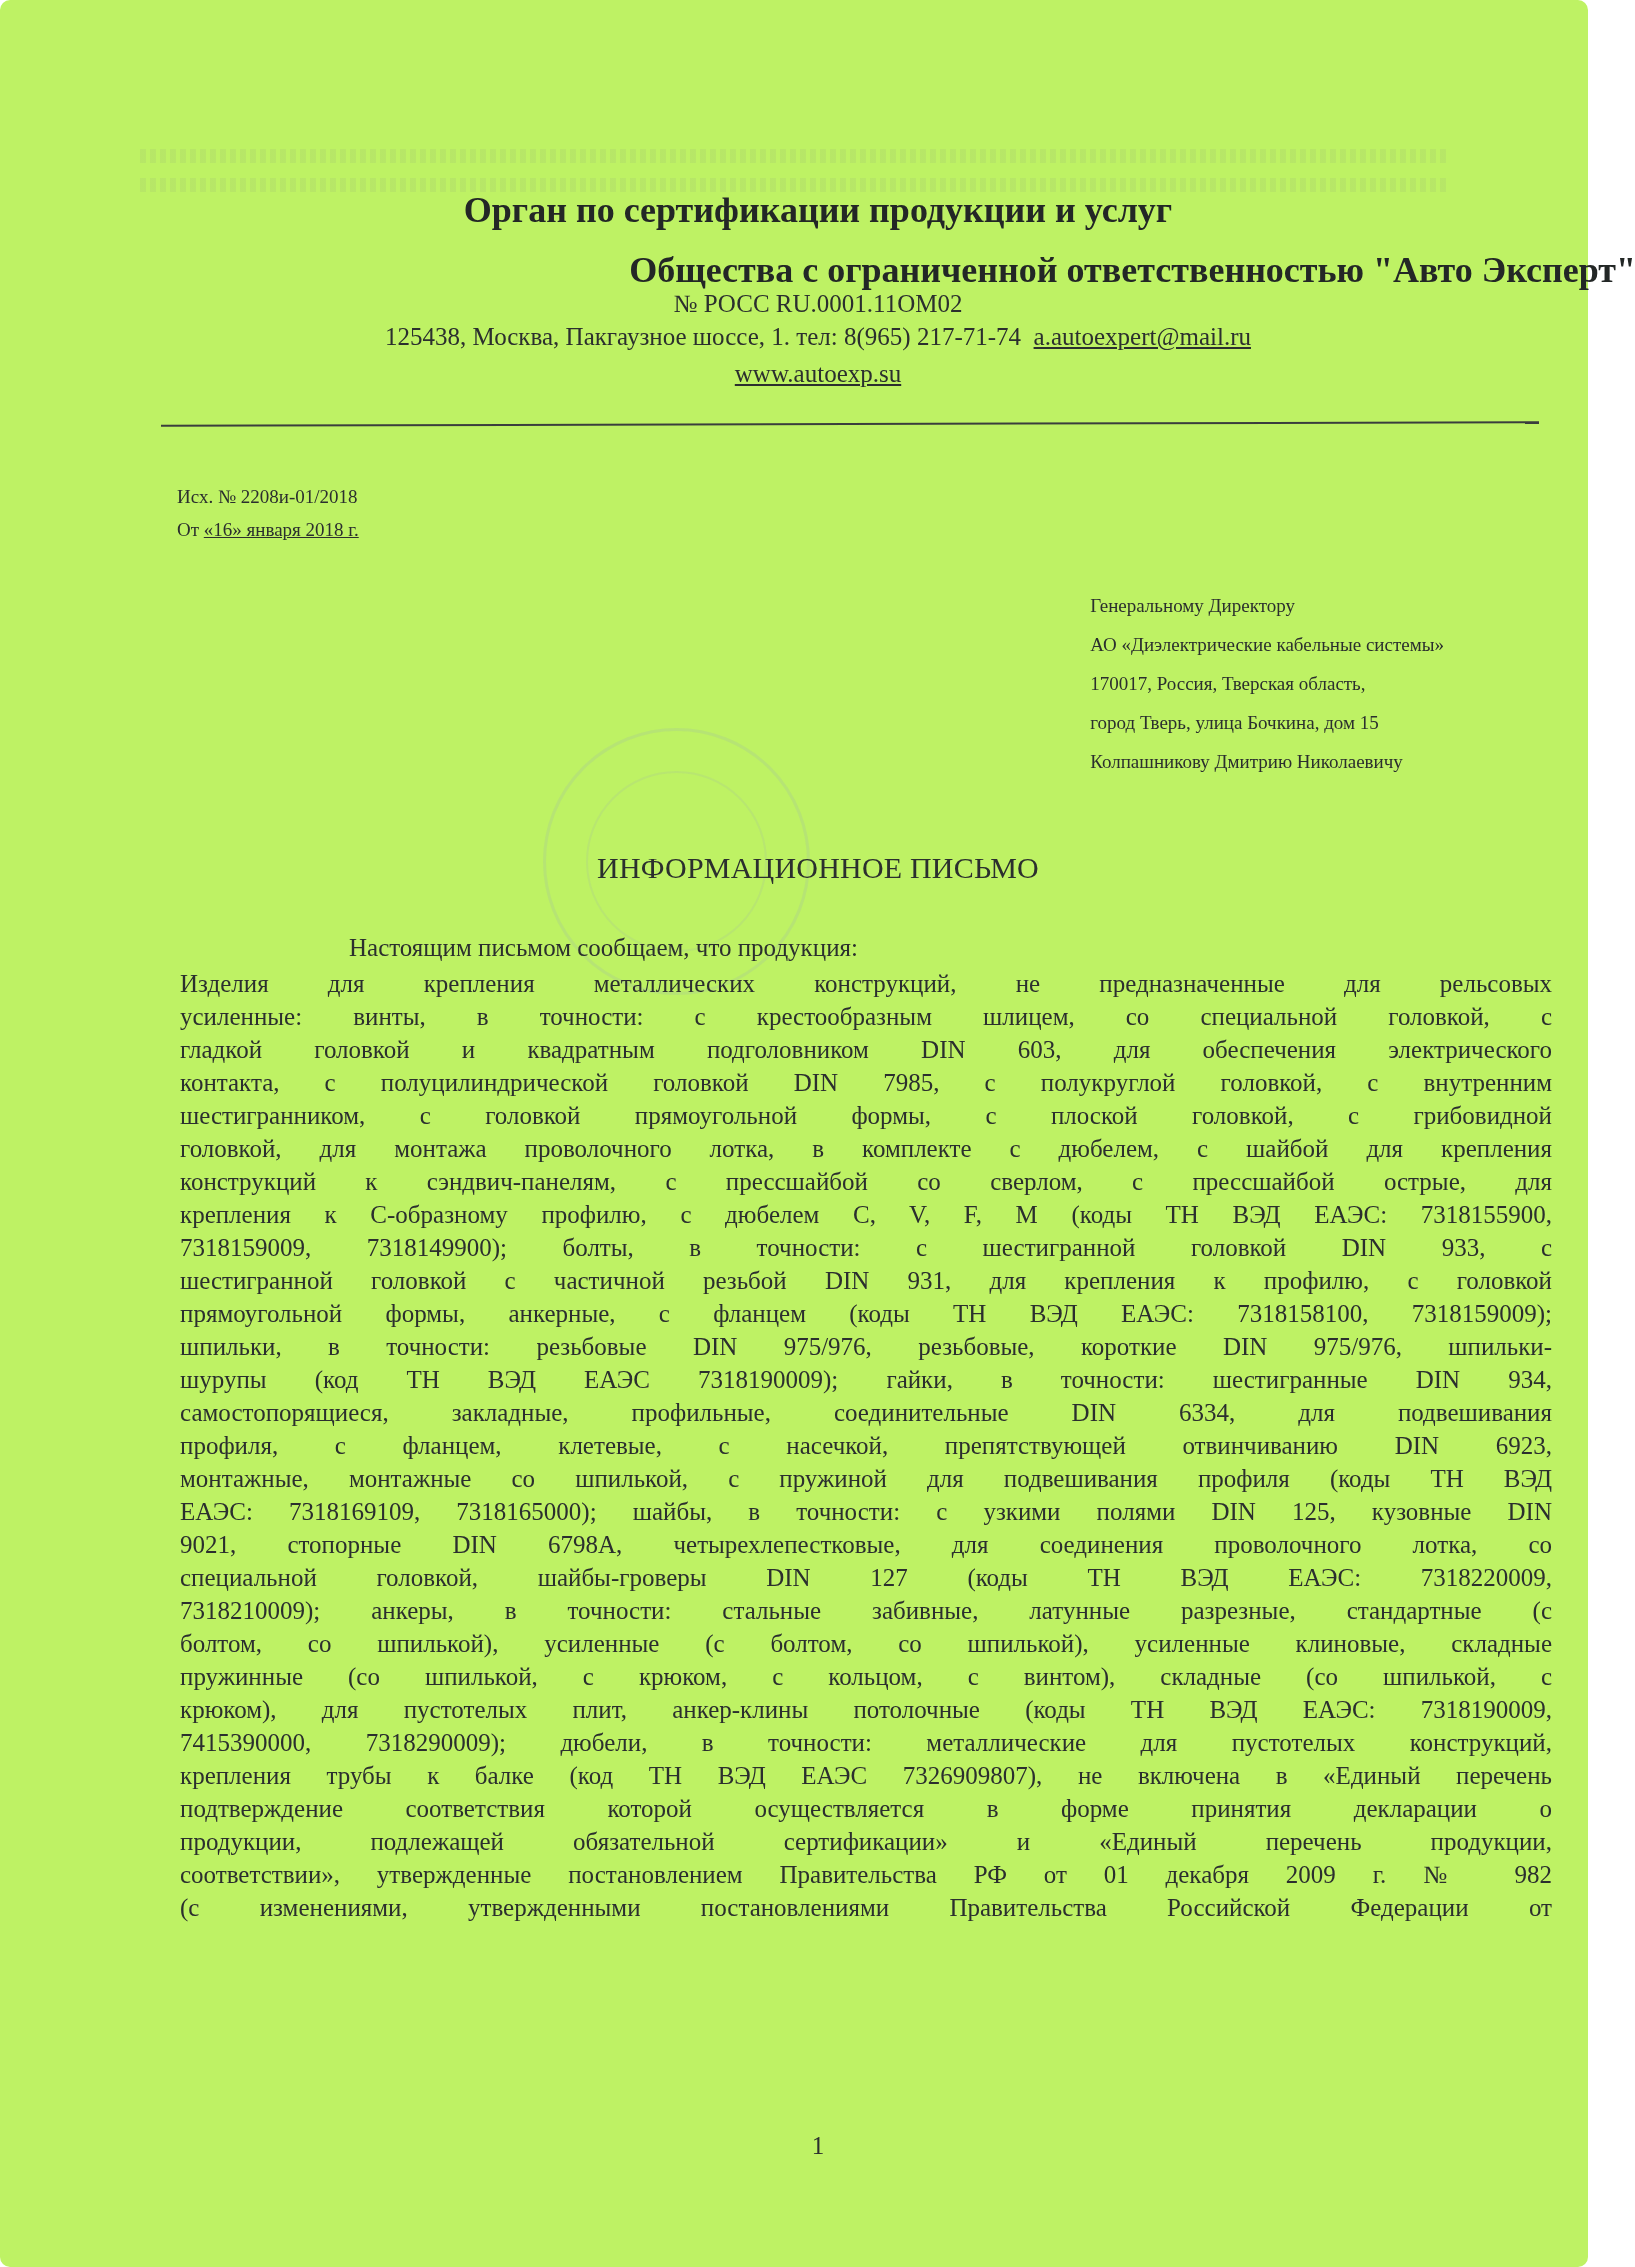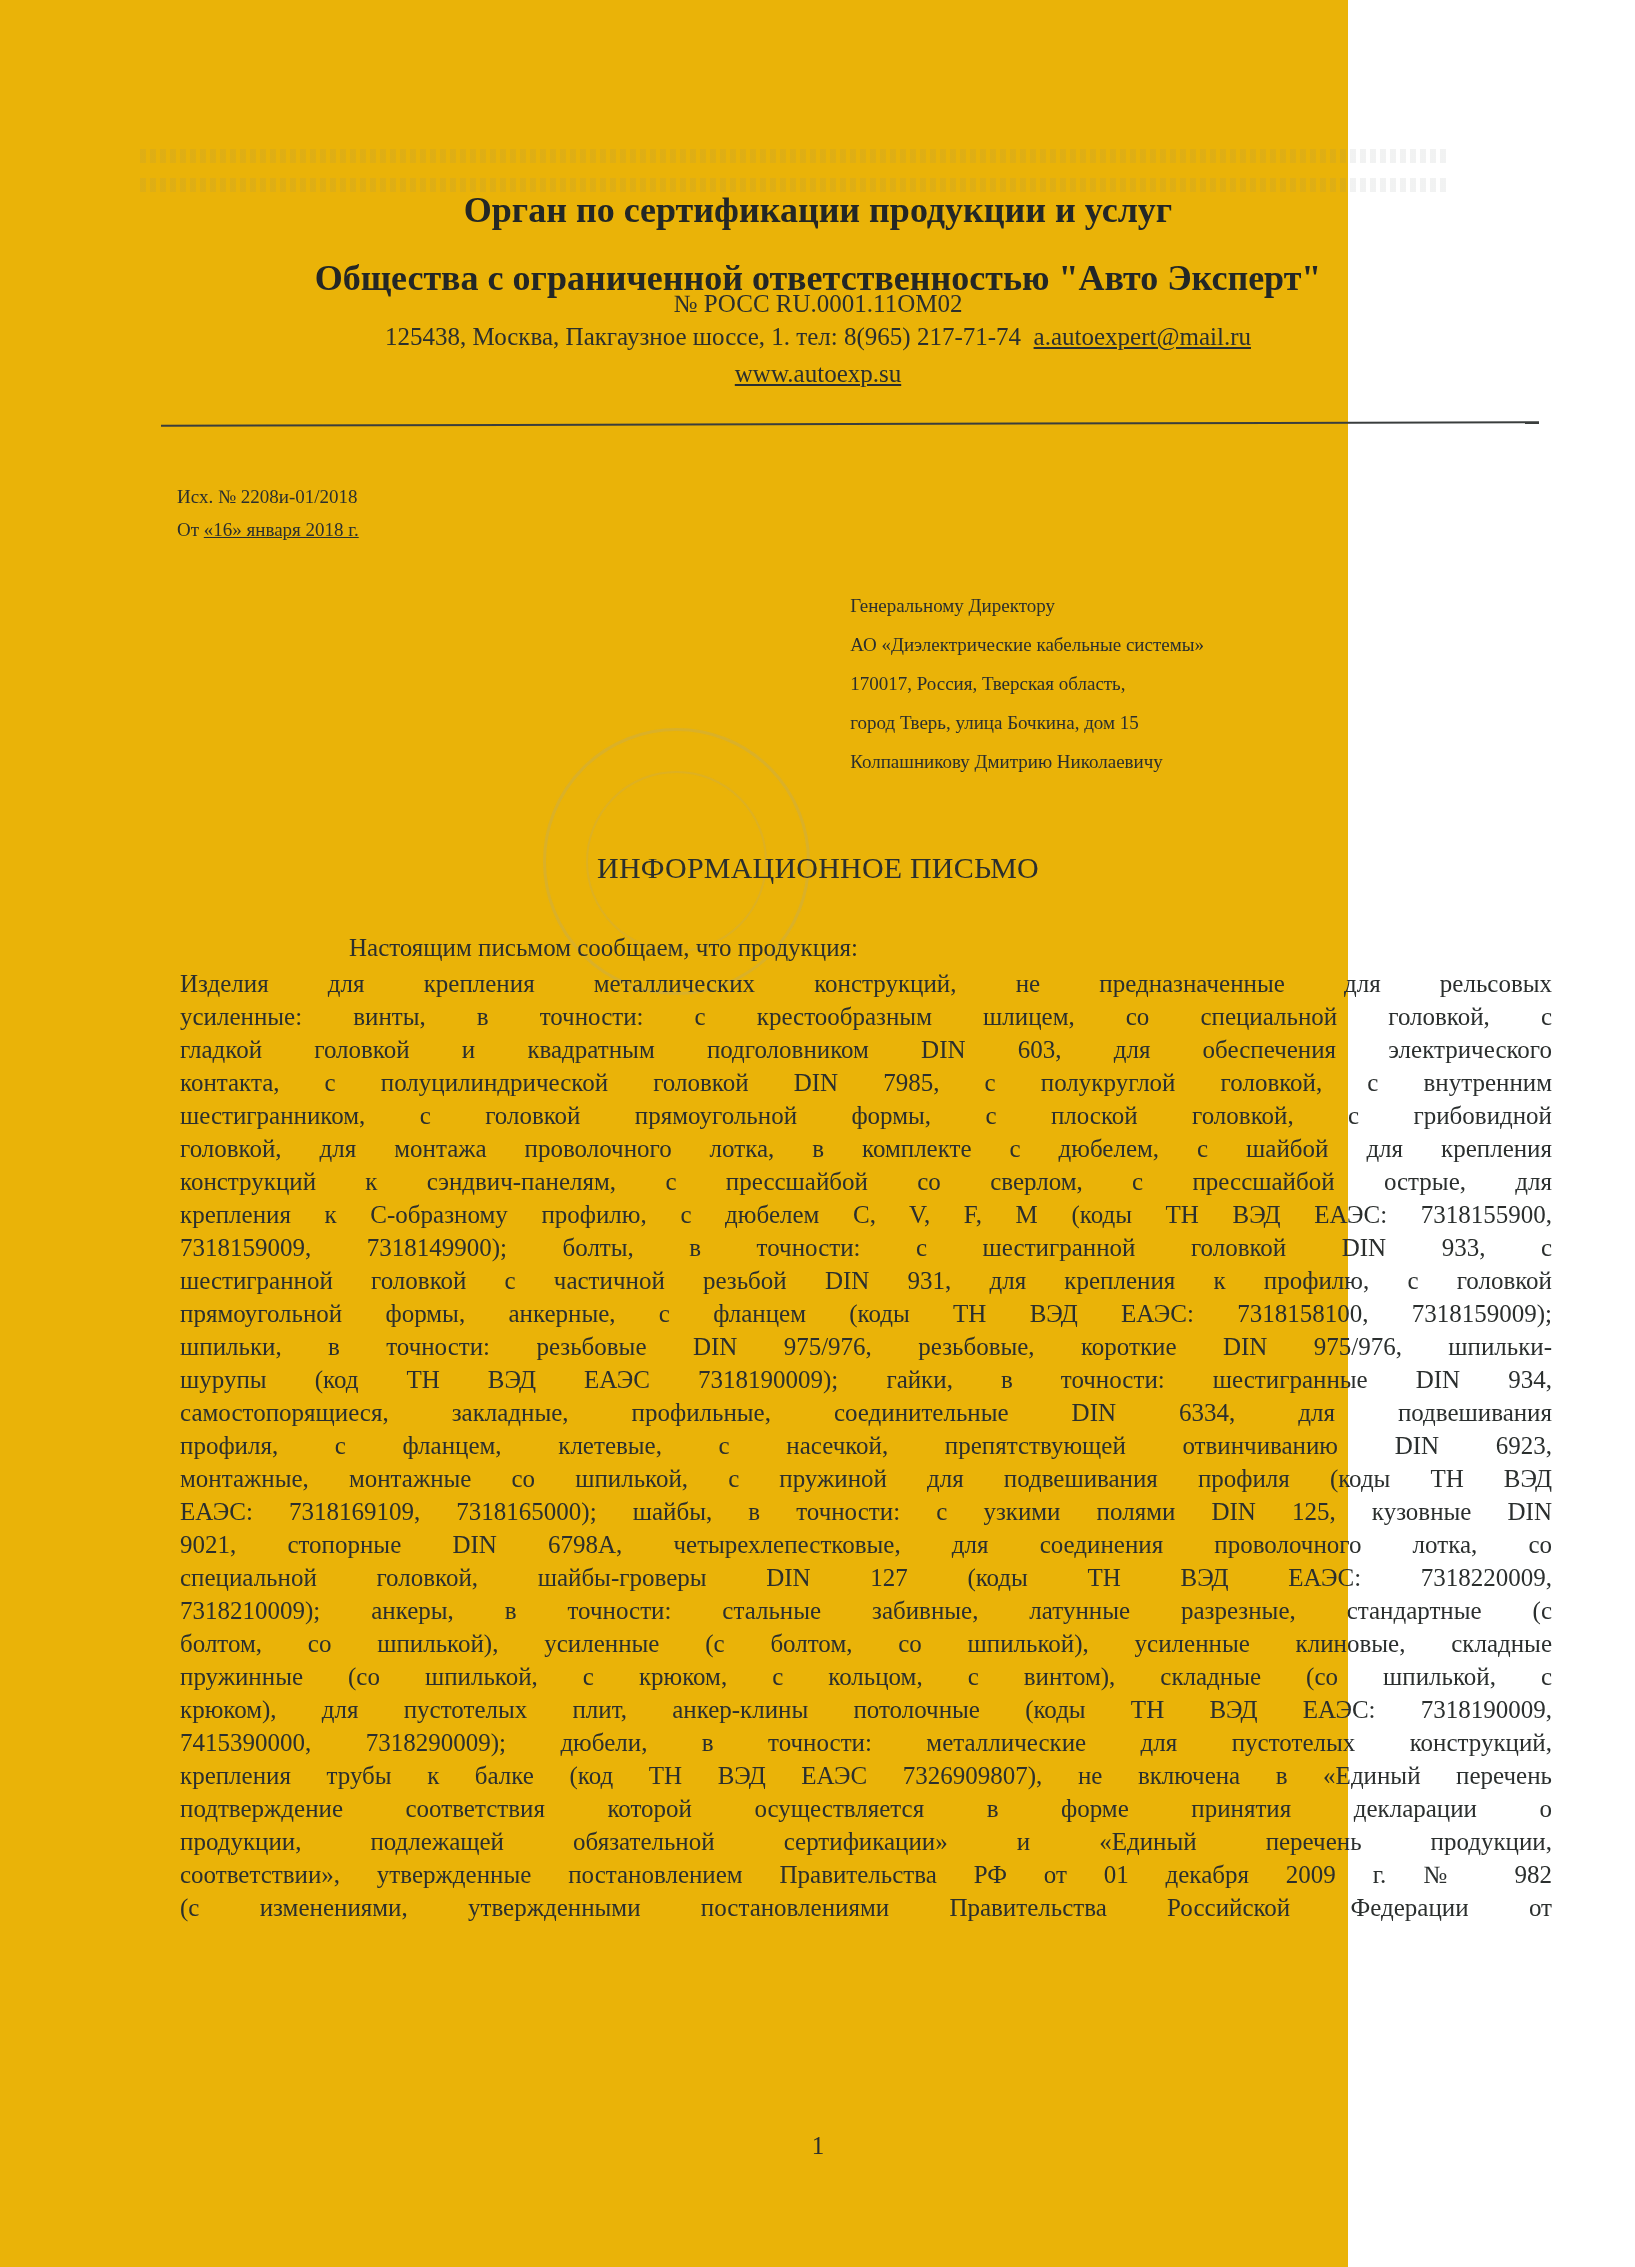--- a/index.html
+++ b/index.html
@@ -11,22 +11,23 @@
       width: 1636px;
       height: 2267px;
       position: relative;
       overflow: hidden;
       font-family: "Liberation Serif", "DejaVu Serif", serif;
       color: #2b2f2e;
     }
     .page {
       position: absolute;
       left: 0; top: 0;
-      width: 1348px; height: 2267px;
-      background: #eab308;
+      width: 1588px; height: 2267px;
+      background: #bef264;
+      border-radius: 10px;
     }
     
     .bleed {
       position: absolute;
       left: 139px;
       width: 1307px;
       height: 14px;
       background: repeating-linear-gradient(90deg, rgba(120,130,130,0.10) 0 6px, rgba(255,255,255,0) 6px 10px);
       transform: scaleX(-1);
     }
@@ -51,21 +52,21 @@
       position: absolute;
       left: 0; width: 1636px;
       text-align: center;
       font-weight: bold;
       font-size: 36px;
       line-height: 44px;
       color: #232726;
       margin: 0;
     }
     .org-title.l1 { top: 188px; }
-    .org-title.l2 { top: 256px; }
+    .org-title.l2 { top: 248px; text-align: right; }
     .center-line {
       position: absolute;
       left: 0; width: 1636px;
       text-align: center;
       font-size: 25px;
       line-height: 30px;
     }
     .reg { top: 289px; }
     .addr { top: 322px; }
     .site { top: 359px; }

